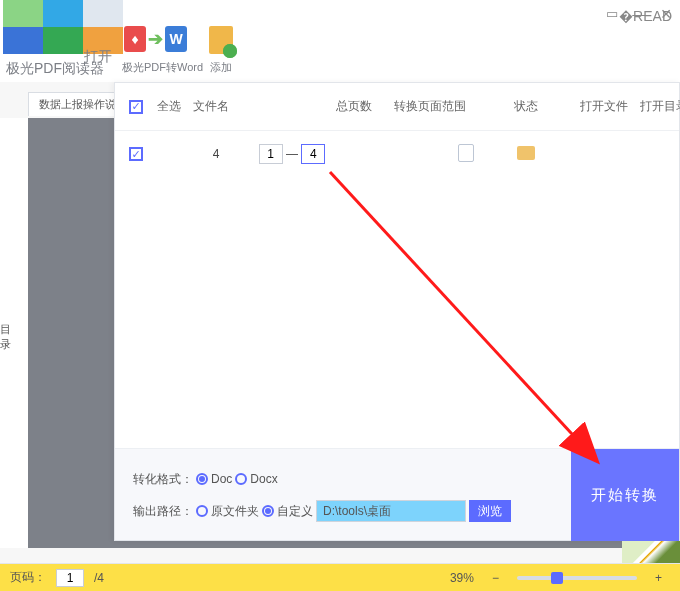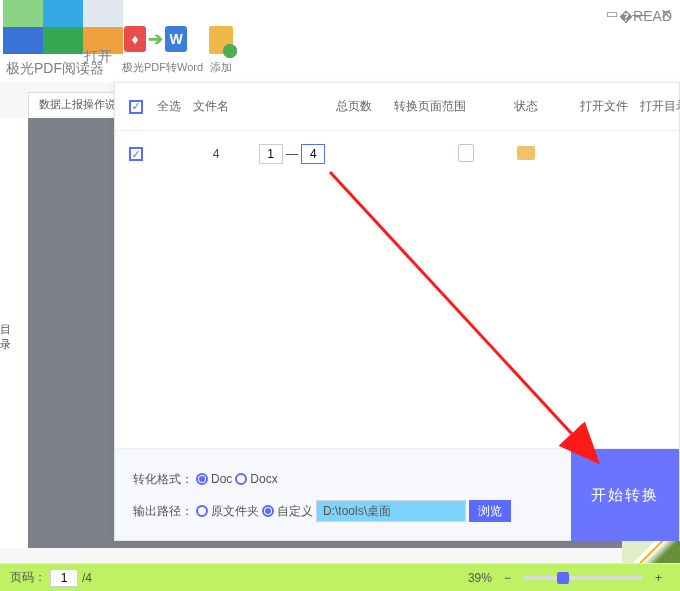--- a/index.html
+++ b/index.html
@@ -64,21 +64,21 @@
 .pfoot{position:absolute;left:0;right:0;bottom:0;height:92px;background:#f7f8fb;border-top:1px solid #eceff3;padding:14px 18px;font-size:12px;color:#555}
 .row{display:flex;align-items:center;gap:3px;height:32px}
 .radio{width:12px;height:12px;border:2px solid #5c6bff;border-radius:50%;display:inline-flex;align-items:center;justify-content:center}
 .radio.on::after{content:"";width:6px;height:6px;background:#5c6bff;border-radius:50%}
 .path-in{width:150px;height:22px;border:1px solid #cfd4dc;background:#7dd3fc;padding:0 6px;font-size:12px;color:#555}
 .browse{width:42px;height:22px;background:#5c6bff;color:#fff;border:none;font-size:12px}
 .start-btn{position:absolute;right:0;top:0;width:108px;height:92px;background:#6a75ff;color:#fff;font-size:15px;display:flex;align-items:center;justify-content:center;cursor:pointer;letter-spacing:2px}
 
 .anno{position:absolute;left:0;top:0;pointer-events:none}
 
-.status{position:absolute;left:0;right:0;bottom:0;height:28px;background:#bef264;border-top:1px solid #e3e6eb;display:flex;align-items:center;padding:0 10px;font-size:12px;color:#555;gap:4px}
+.status{position:absolute;left:0;right:0;bottom:0;height:28px;background:#fde047;border-top:1px solid #e3e6eb;display:flex;align-items:center;padding:0 10px;font-size:12px;color:#555;gap:10px}
 .pg-in{width:28px;height:18px;border:1px solid #c8cdd6;text-align:center;font-size:12px}
 .flex1{flex:1}
 .zoom-track{width:120px;height:4px;background:#d8dce2;border-radius:2px;position:relative}
 .zoom-thumb{position:absolute;top:-4px;width:12px;height:12px;background:#5c6bff;border-radius:2px}
 
 .photo{position:absolute;right:0;bottom:28px;width:58px;height:22px;background:linear-gradient(135deg,#dfeec6 40%,#fff 42%,#fff 48%,#e5a600 50%,#fff 54%,#6a8f3a 70%)}
 </style>
 </head>
 <body>
 <div class="bg-app">

